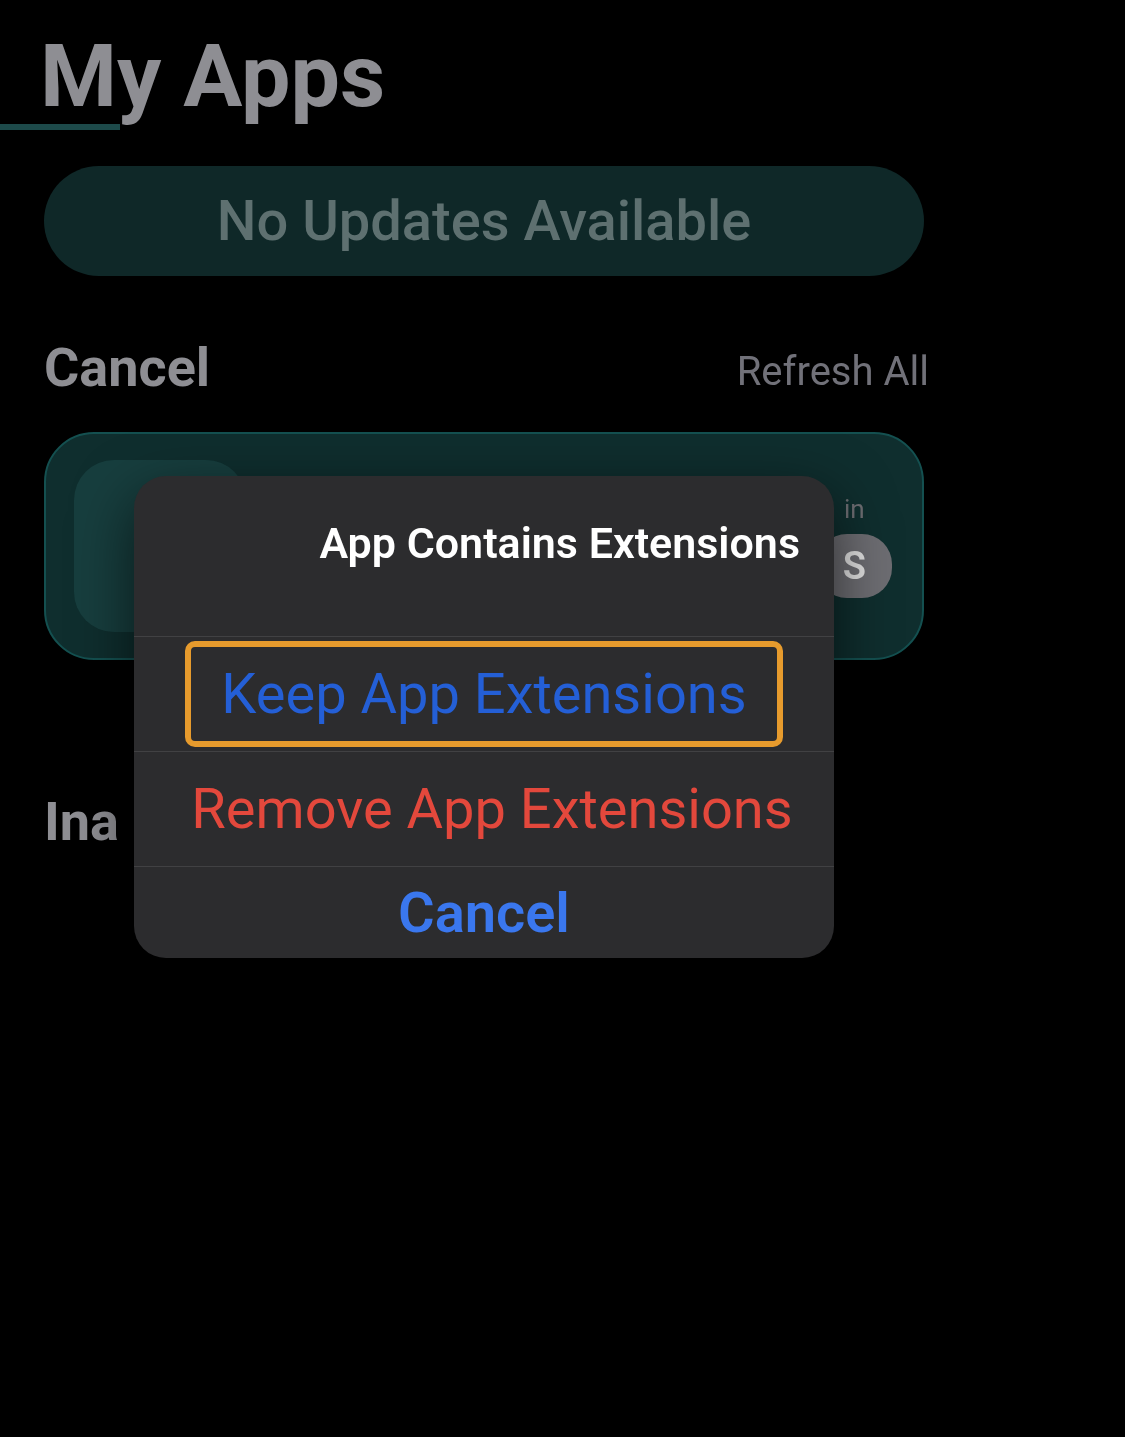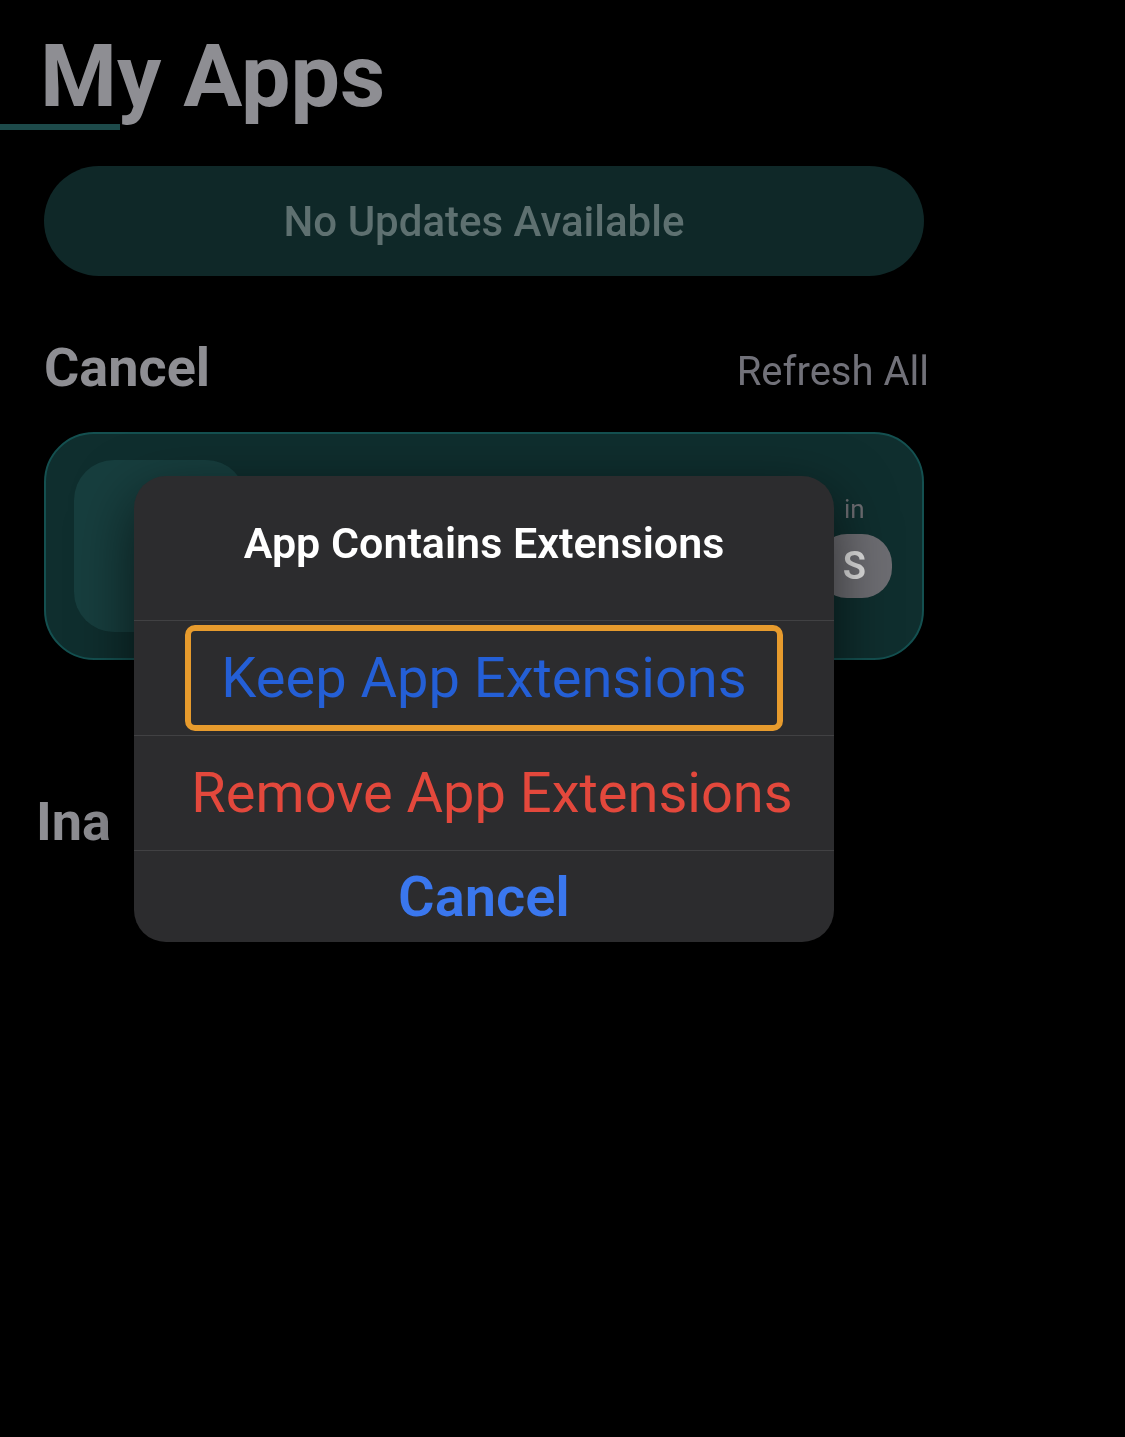--- a/index.html
+++ b/index.html
@@ -41,21 +41,21 @@
       position: absolute;
       left: 44px;
       top: 166px;
       width: 880px;
       height: 110px;
       background: #0f2828;
       border-radius: 55px;
       display: flex;
       align-items: center;
       justify-content: center;
-      font-size: 42px;
+      font-size: 56px;
       font-weight: 500;
       color: #5e7070;
     }
 
     .active-heading {
       position: absolute;
       left: 44px;
       top: 336px;
       font-size: 54px;
       font-weight: 700;
@@ -116,21 +116,21 @@
       background: #6d6d72;
       color: #e0e0e0;
       font-size: 38px;
       font-weight: 600;
       border-radius: 30px;
       padding: 10px 26px;
     }
 
     .inactive-heading {
       position: absolute;
-      left: 36px;
+      left: 44px;
       top: 790px;
       font-size: 54px;
       font-weight: 700;
       color: #8e8e93;
     }
 
     
 
     .scrim {
       position: absolute;
@@ -148,21 +148,22 @@
       box-shadow: 0 20px 60px rgba(0,0,0,0.6);
     }
     .dialog-header {
       padding: 42px 34px 44px 34px;
       text-align: center;
     }
     .dialog-title {
       font-size: 43px;
       font-weight: 600;
       color: #ffffff;
-      margin-bottom: 8px;
+      margin-bottom: 24px;
+      text-align: right;
     }
     .dialog-message {
       font-size: 33px;
       line-height: 1.28;
       font-weight: 400;
       color: #ffffff;
     }
     .dialog-option {
       border-top: 1px solid #414143;
       height: 115px;

